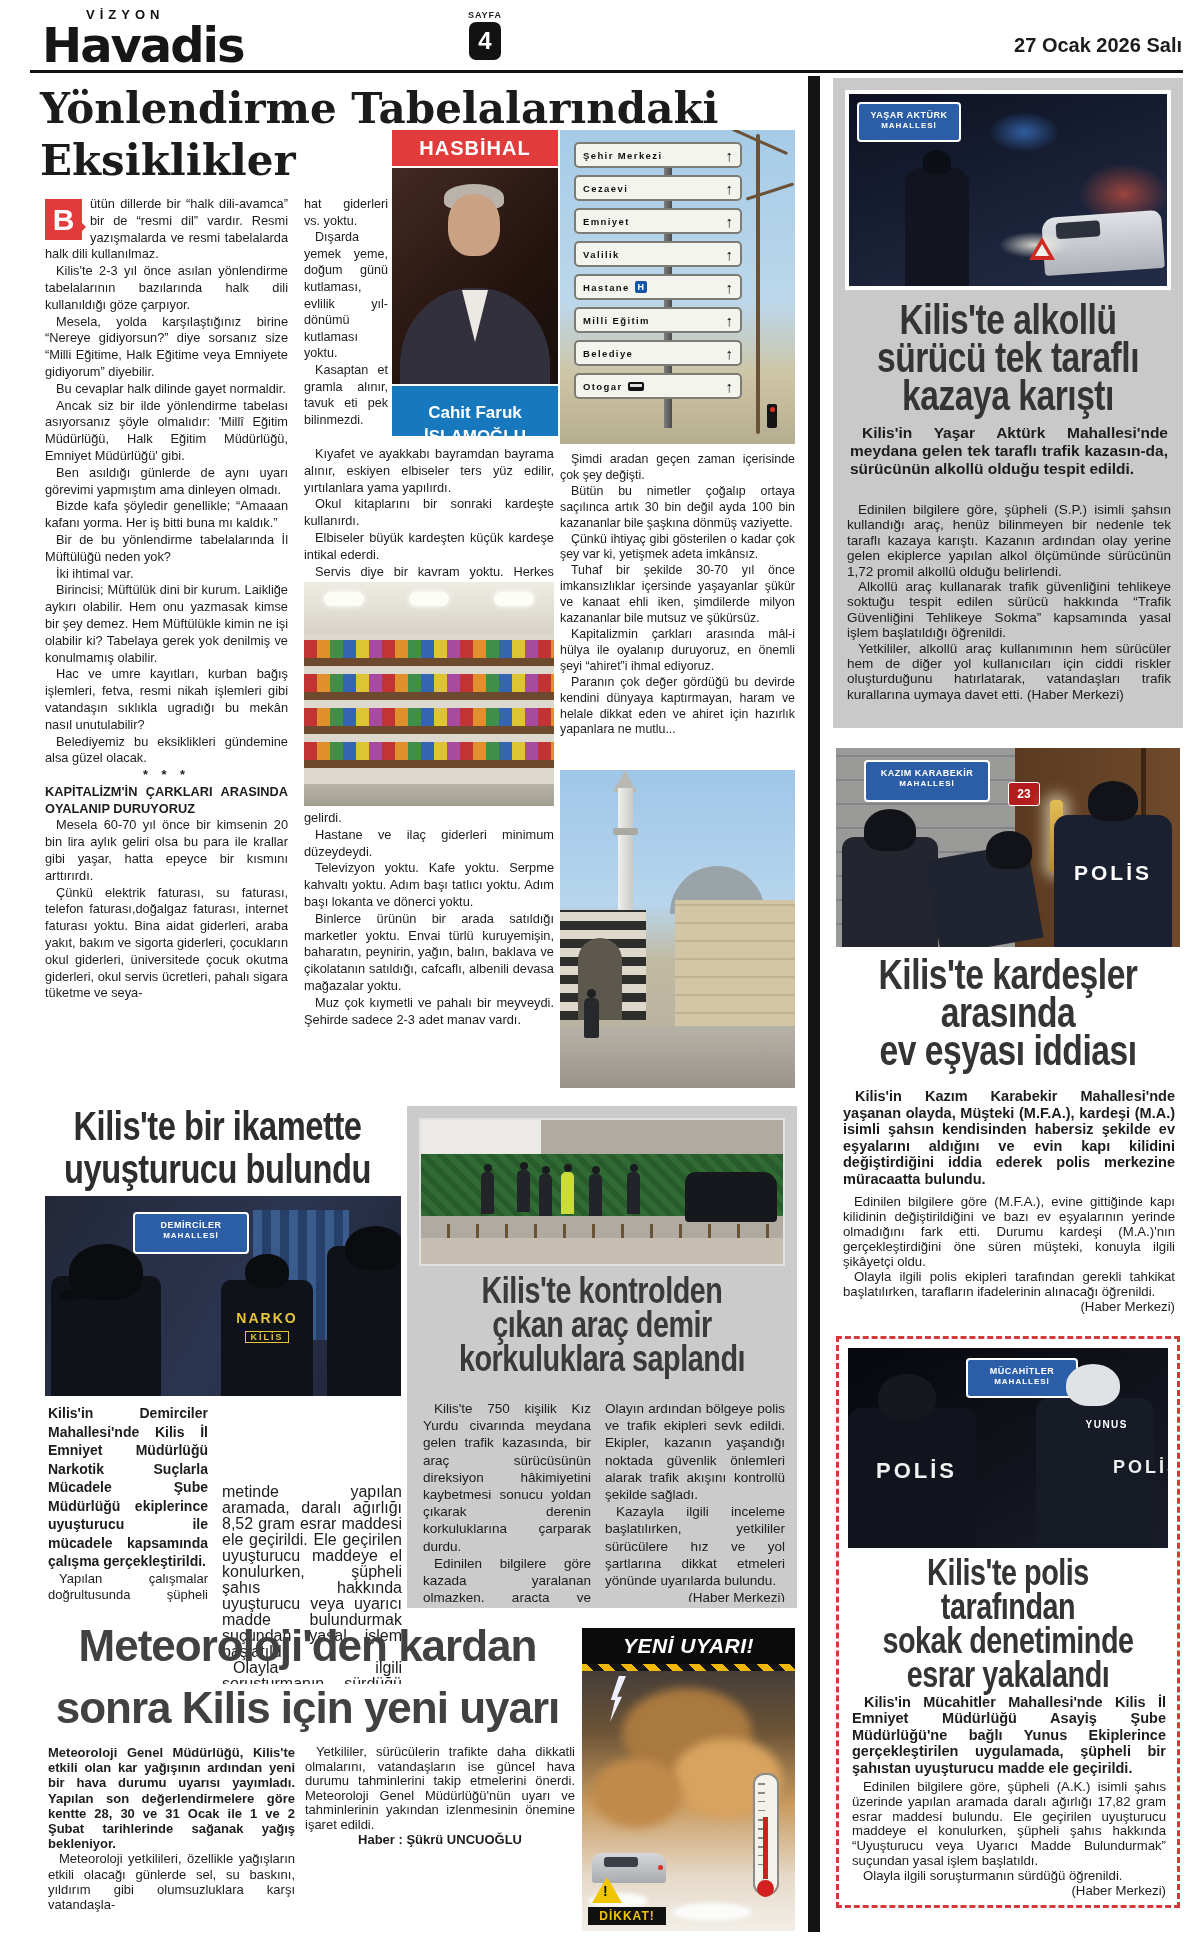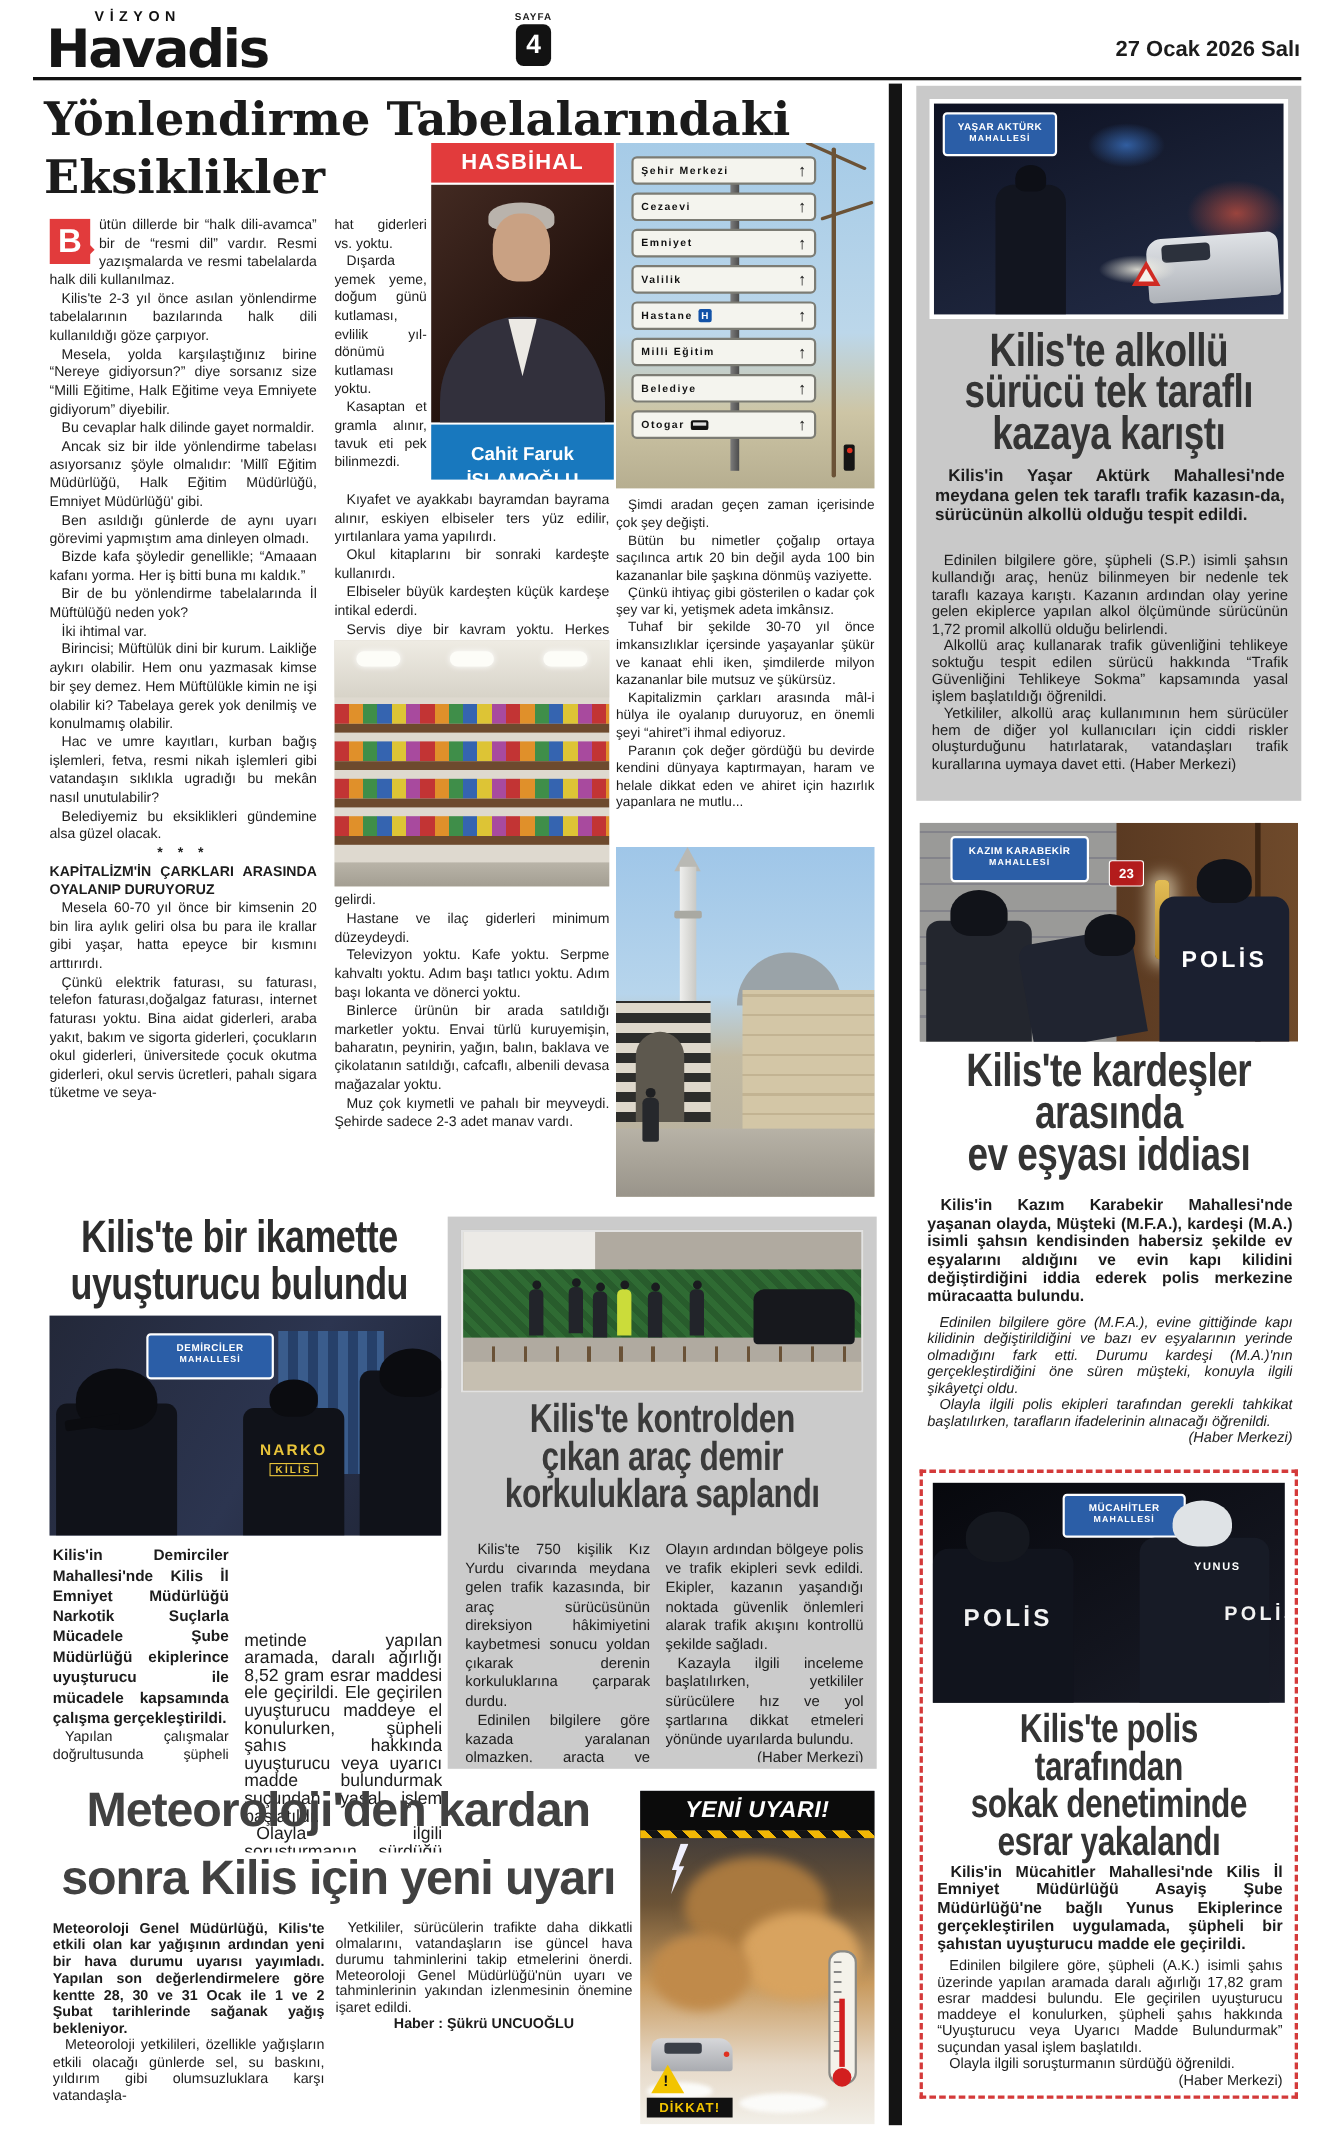--- a/index.html
+++ b/index.html
@@ -160,21 +160,21 @@
   .r2photo .num23{position:absolute;left:172px;top:14px;width:30px;height:22px;background:#b31c1c;border:1px solid #fff;color:#fff;
     font-size:12px;font-weight:bold;text-align:center;line-height:22px;border-radius:3px;margin-top:20px;}
   .r2photo .handle{position:absolute;left:214px;top:52px;width:13px;height:72px;background:linear-gradient(#e3bd55,#b5892b);border-radius:4px;box-shadow:0 0 14px 6px #fff8d890;}
   .r2photo .doorline{position:absolute;right:34px;top:0;width:5px;height:100%;background:#3c2513;}
   .r2photo .fig{position:absolute;border-radius:12px 12px 0 0;}
   .r2photo .beanie{position:absolute;background:#111319;border-radius:50% 50% 36% 36%;}
   .r2photo .polis-back{position:absolute;right:8px;bottom:0;width:118px;height:132px;background:#1b2030;border-radius:14px 14px 0 0;
     color:#fff;font-weight:800;font-size:21px;letter-spacing:3px;text-align:center;padding-top:46px;box-sizing:border-box;}
   .r2-h{left:838px;top:955px;width:340px;font-size:35px;line-height:38px;color:#343434;}
   .r2-lead{left:843px;top:1088px;width:332px;font-size:14.5px;line-height:16.6px;font-weight:bold;text-align:justify;text-indent:12px;}
-  .r2-body{left:843px;top:1194px;width:332px;height:140px;font-size:13.2px;line-height:15px;overflow:hidden;font-style:italic;}
+  .r2-body{left:843px;top:1194px;width:332px;height:140px;font-size:13.2px;line-height:15px;overflow:hidden;}
   .r3box{left:836px;top:1336px;width:344px;height:572px;background:#fff;border:3px dashed #d43a3a;box-sizing:border-box;}
   .r3photo{left:848px;top:1348px;width:320px;height:200px;background:linear-gradient(150deg,#07080d 0%,#12141d 60%,#1a1d29 100%);}
   .r3photo .fig{position:absolute;background:#11141d;border-radius:14px 14px 0 0;}
   .r3photo .polis-txt{position:absolute;color:#f2f2f2;font-weight:800;letter-spacing:3px;}
   .r3photo .helmet{position:absolute;background:#dfe3e6;border-radius:50% 50% 42% 42%;}
   .r3photo .yunus{position:absolute;color:#fff;font-weight:800;font-size:10px;letter-spacing:1.5px;}
   .r3-h{left:842px;top:1556px;width:332px;font-size:30px;line-height:34px;color:#343434;}
   .r3-lead{left:852px;top:1694px;width:314px;font-size:14.5px;line-height:16.4px;font-weight:bold;text-align:justify;text-indent:12px;}
   .r3-body{left:852px;top:1780px;width:314px;height:122px;font-size:13.2px;line-height:14.8px;overflow:hidden;}
 </style>
@@ -322,21 +322,21 @@
         <p class="noindent">gelirdi.</p>
         <p>Hastane ve ilaç giderleri minimum düzeydeydi.</p>
         <p>Televizyon yoktu. Kafe yoktu. Serpme kahvaltı yoktu. Adım başı tatlıcı yoktu. Adım başı lokanta ve dönerci yoktu.</p>
         <p>Binlerce ürünün bir arada satıldığı marketler yoktu. Envai türlü kuruyemişin, baharatın, peynirin, yağın, balın, baklava ve çikolatanın satıldığı, cafcaflı, albenili devasa mağazalar yoktu.</p>
         <p>Muz çok kıymetli ve pahalı bir meyveydi. Şehirde sadece 2-3 adet manav vardı.</p>
       </div>
   </div>
   <div class="abs col3 cols">
     <div>
         <p>Şimdi aradan geçen zaman içerisinde çok şey değişti.</p>
-        <p>Bütün bu nimetler çoğalıp ortaya saçılınca artık 20 bin değil ayda 100 bin kazananlar bile şaşkına dönmüş vaziyette.</p>
+        <p>Bütün bu nimetler çoğalıp ortaya saçılınca artık 30 bin değil ayda 100 bin kazananlar bile şaşkına dönmüş vaziyette.</p>
         <p>Çünkü ihtiyaç gibi gösterilen o kadar çok şey var ki, yetişmek adeta imkânsız.</p>
         <p>Tuhaf bir şekilde 30-70 yıl önce imkansızlıklar içersinde yaşayanlar şükür ve kanaat ehli iken, şimdilerde milyon kazananlar bile mutsuz ve şükürsüz.</p>
         <p>Kapitalizmin çarkları arasında mâl-i hülya ile oyalanıp duruyoruz, en önemli şeyi “ahiret”i ihmal ediyoruz.</p>
         <p>Paranın çok değer gördüğü bu devirde kendini dünyaya kaptırmayan, haram ve helale dikkat eden ve ahiret için hazırlık yapanlara ne mutlu...</p>
       </div>
   </div>
 
   <div class="bh narco-h">
     <div>Kilis'te bir ikamette</div>
     <div>uyuşturucu bulundu</div>

